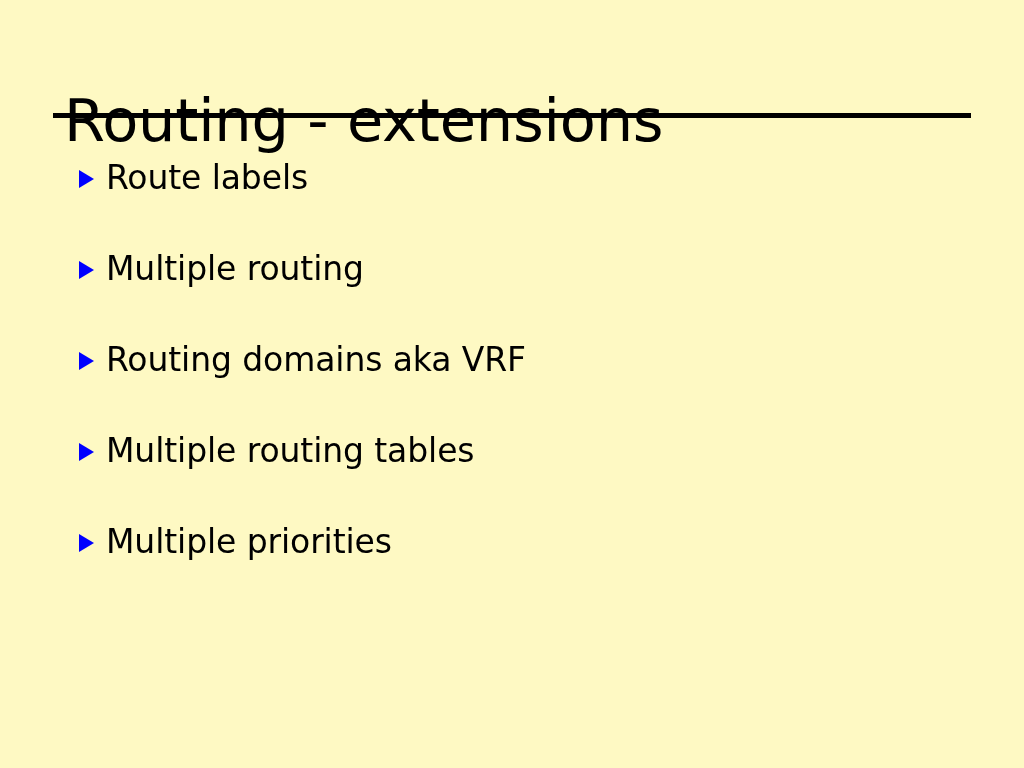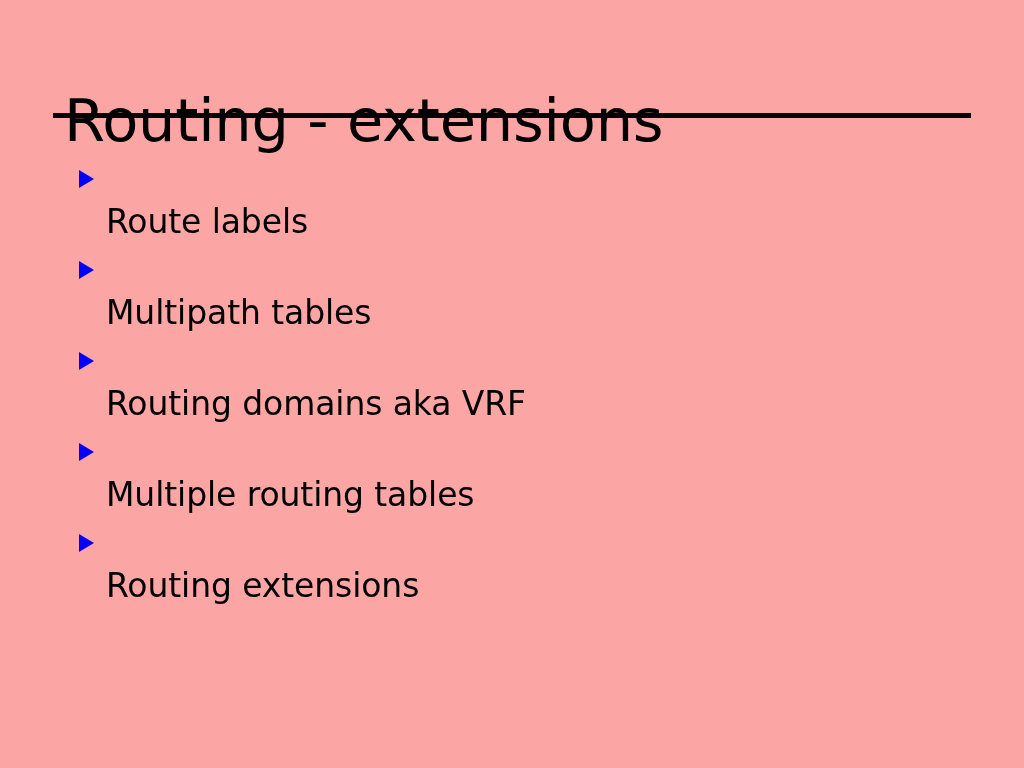--- a/index.html
+++ b/index.html
@@ -14,21 +14,21 @@
     overflow: hidden;
     font-family: "DejaVu Sans", "Liberation Sans", sans-serif;
     color: #000000;
     -webkit-font-smoothing: antialiased;
   }
 
   .slide {
     position: relative;
     width: 1024px;
     height: 768px;
-    background: #fca5a5;
+    background: #fef9c3;
   }
 
   
   .slide-title {
     position: absolute;
     left: 64px;
     top: 49px;
     width: 920px;
     font-size: 59px;
     line-height: 64px;
@@ -80,53 +80,52 @@
     border-bottom: 9px solid transparent;
     border-left: 15px solid #0000ff;
   }
   .bullet-text {
     flex: 0 1 auto;
     font-size: 33px;
     line-height: 40px;
     color: #000000;
     white-space: nowrap;
     letter-spacing: -0.1px;
-    margin-top: 44px;
   }
 </style>
 </head>
 <body>
 
 <div class="slide">
 
   <h1 class="slide-title">Routing - extensions</h1>
 
   <div class="title-rule"></div>
 
   <div class="bullet-list">
 
     <div class="bullet-item">
       <span class="bullet-marker"></span>
       <span class="bullet-text">Route labels</span>
     </div>
 
     <div class="bullet-item">
       <span class="bullet-marker"></span>
-      <span class="bullet-text">Multipath tables</span>
+      <span class="bullet-text">Multiple routing</span>
     </div>
 
     <div class="bullet-item">
       <span class="bullet-marker"></span>
       <span class="bullet-text">Routing domains aka VRF</span>
     </div>
 
     <div class="bullet-item">
       <span class="bullet-marker"></span>
       <span class="bullet-text">Multiple routing tables</span>
     </div>
 
     <div class="bullet-item">
       <span class="bullet-marker"></span>
-      <span class="bullet-text">Routing extensions</span>
+      <span class="bullet-text">Multiple priorities</span>
     </div>
 
   </div>
 </div>
 
 </body></html>

